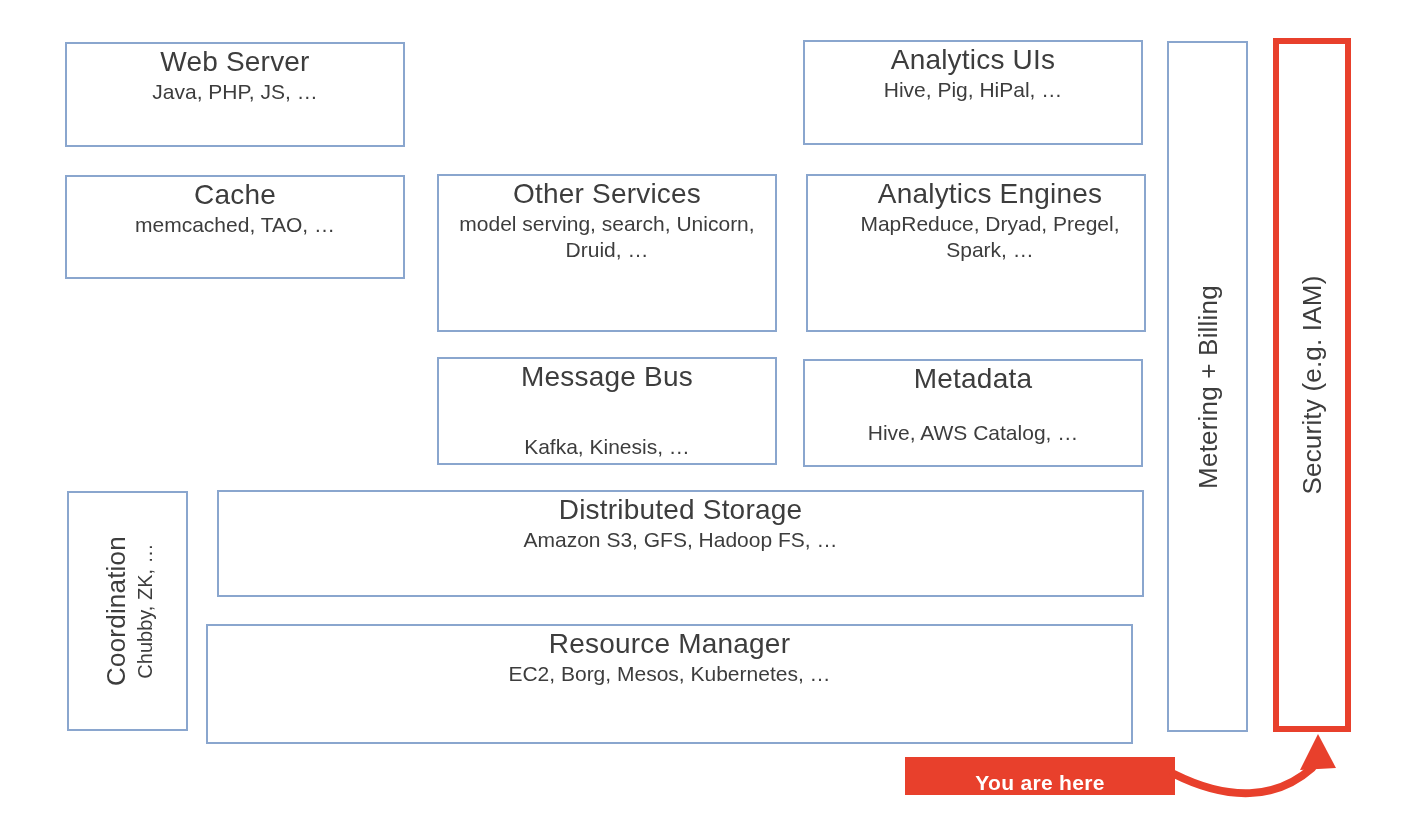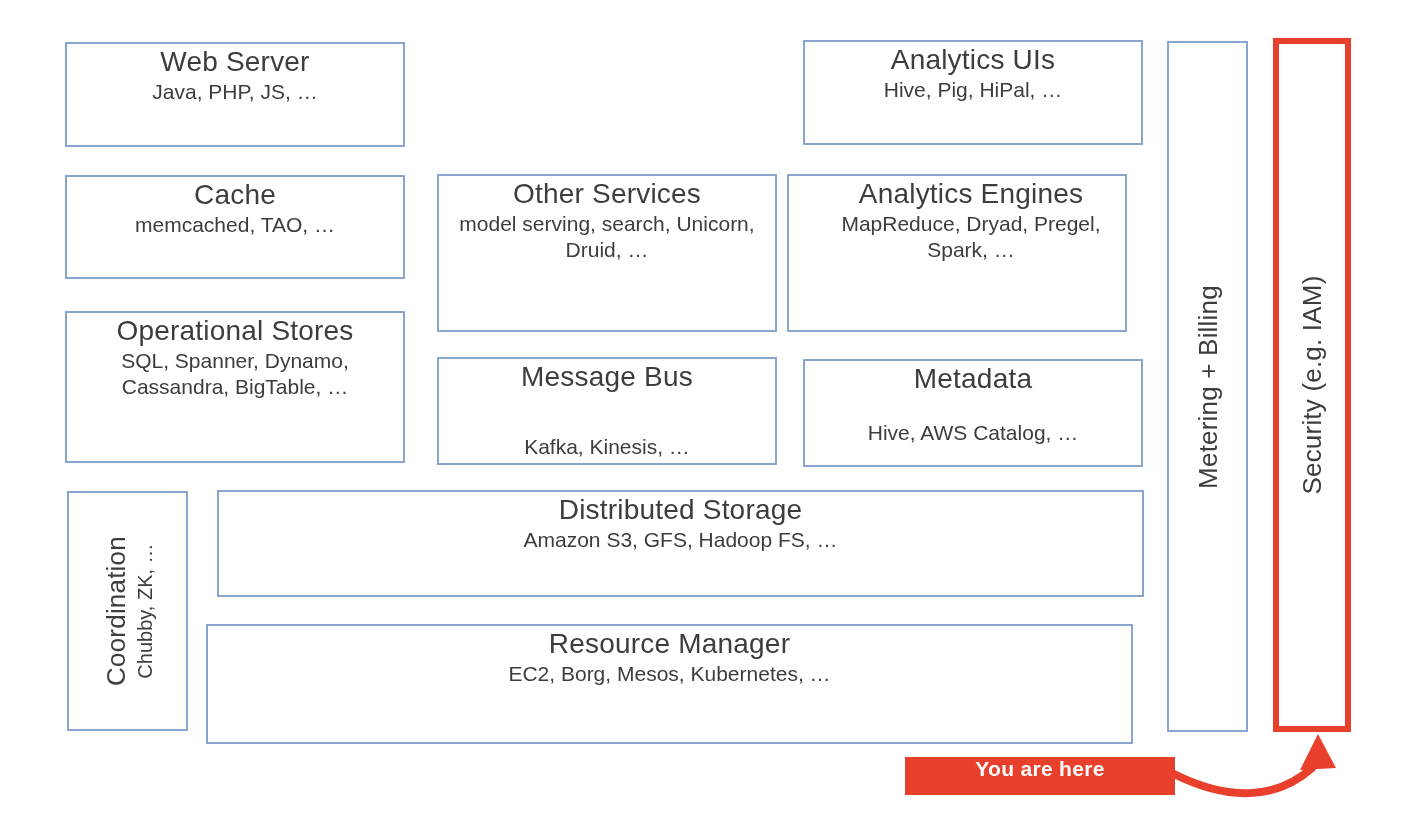--- a/index.html
+++ b/index.html
@@ -34,21 +34,21 @@
   .box .subtitle {
     font-size: 21px;
     line-height: 1.22;
     padding: 0 14px;
   }
   
   #web-server          { left: 65px;   top: 42px;  width: 340px; height: 105px; }
   #analytics-uis       { left: 803px;  top: 40px;  width: 340px; height: 105px; }
   #cache               { left: 65px;   top: 175px; width: 340px; height: 104px; }
   #other-services      { left: 437px;  top: 174px; width: 340px; height: 158px; }
-  #analytics-engines   { left: 787px;  top: 174px; width: 340px; height: 158px; padding-left: 28px; }
+  #analytics-engines   { left: 806px;  top: 174px; width: 340px; height: 158px; padding-left: 28px; }
   #operational-stores  { left: 65px;   top: 311px; width: 340px; height: 152px; }
   #message-bus         { left: 437px;  top: 357px; width: 340px; height: 108px; gap: 40px; }
   #metadata            { left: 803px;  top: 359px; width: 340px; height: 108px; gap: 24px; }
   #coordination        { left: 67px;   top: 491px; width: 121px; height: 240px; }
   #distributed-storage { left: 217px;  top: 490px; width: 927px; height: 107px; }
   #resource-manager    { left: 206px;  top: 624px; width: 927px; height: 120px; }
   #metering-billing    { left: 1167px; top: 41px;  width: 81px;  height: 691px; }
   #security            { left: 1273px; top: 38px;  width: 78px;  height: 694px;
                          border: 6px solid #e8402c; }
   
@@ -73,21 +73,21 @@
     position: absolute;
     left: 905px;
     top: 757px;
     width: 270px;
     height: 38px;
     background: #e8402c;
     color: #ffffff;
     font-size: 21px;
     font-weight: bold;
     display: flex;
-    align-items: flex-start;
+    align-items: flex-end;
     justify-content: center;
     letter-spacing: 0.3px;
   }
   #arrow-overlay {
     position: absolute;
     left: 0;
     top: 0;
     width: 1417px;
     height: 835px;
     pointer-events: none;
@@ -116,24 +116,20 @@
   <div class="box" id="other-services">
     <div class="title">Other Services</div>
     <div class="subtitle">model serving, search, Unicorn, Druid, …</div>
   </div>
 
   <div class="box" id="analytics-engines">
     <div class="title">Analytics Engines</div>
     <div class="subtitle">MapReduce, Dryad, Pregel, Spark, …</div>
   </div>
 
-  <div class="box" id="operational-stores">
-    <div class="title">Operational Stores</div>
-    <div class="subtitle">SQL, Spanner, Dynamo, Cassandra, BigTable, …</div>
-  </div>
 
   <div class="box" id="message-bus">
     <div class="title">Message Bus</div>
     <div class="subtitle">Kafka, Kinesis, …</div>
   </div>
 
   <div class="box" id="metadata">
     <div class="title">Metadata</div>
     <div class="subtitle">Hive, AWS Catalog, …</div>
   </div>

